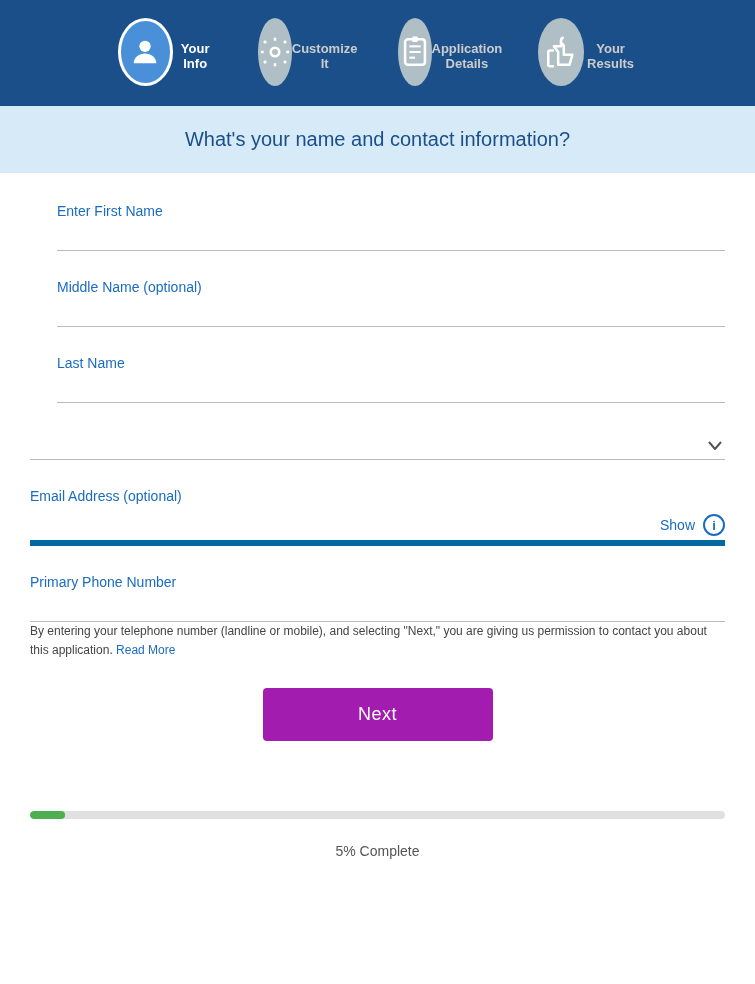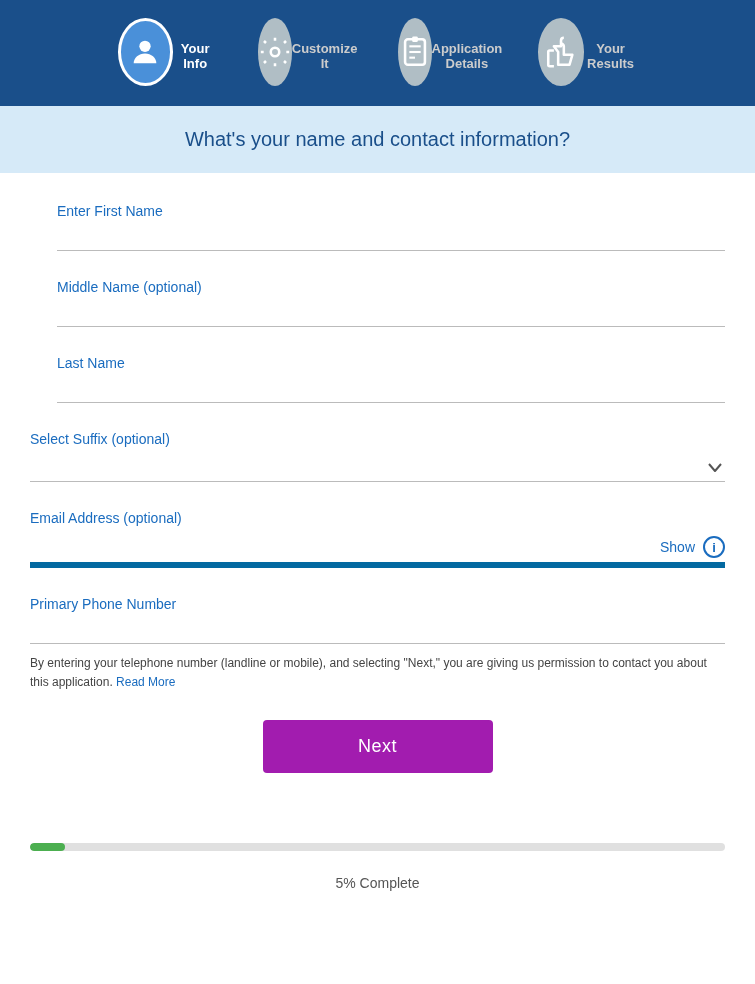--- a/index.html
+++ b/index.html
@@ -175,21 +175,20 @@
       justify-content: center;
       color: #1a6cbf;
       font-size: 13px;
       font-weight: bold;
       cursor: pointer;
       flex-shrink: 0;
     }
 
     
     .phone-group {
-      margin-bottom: 10px;
     }
     .phone-group label {
       display: block;
       color: #1a6cbf;
       font-size: 14px;
       margin-bottom: 6px;
     }
     .phone-group input {
       width: 100%;
       border: none;
@@ -317,21 +316,20 @@
     <label>Middle Name (optional)</label>
     <input type="text" style="">
   </div>
 
   <div class="form-group">
     <label>Last Name</label>
     <input type="text" style="">
   </div>
 
   <div class="select-group">
-    <label>Select Suffix (optional)</label>
     <div class="select-row">
       <select>
         <option value=""></option>
         <option value="Jr.">Jr.</option>
         <option value="Sr.">Sr.</option>
         <option value="II">II</option>
         <option value="III">III</option>
         <option value="IV">IV</option>
       </select>
       <svg class="chevron-down" viewBox="0 0 20 20" xmlns="http://www.w3.org/2000/svg">

